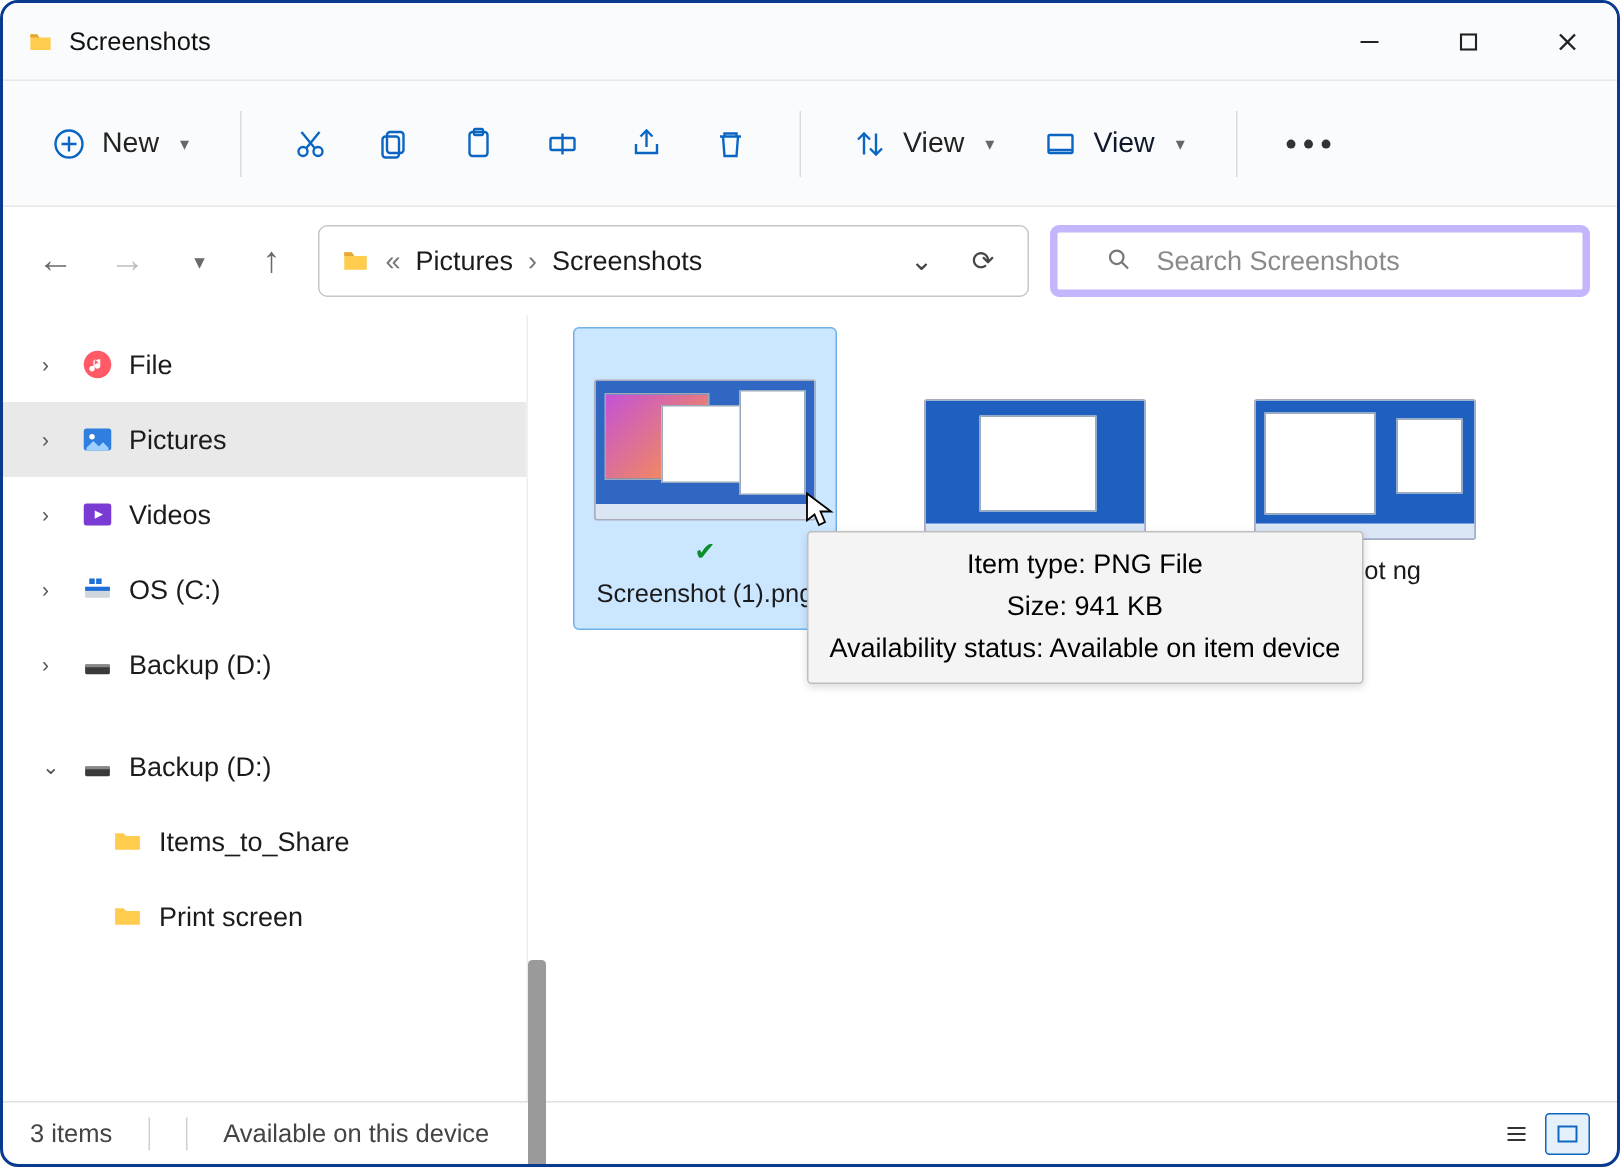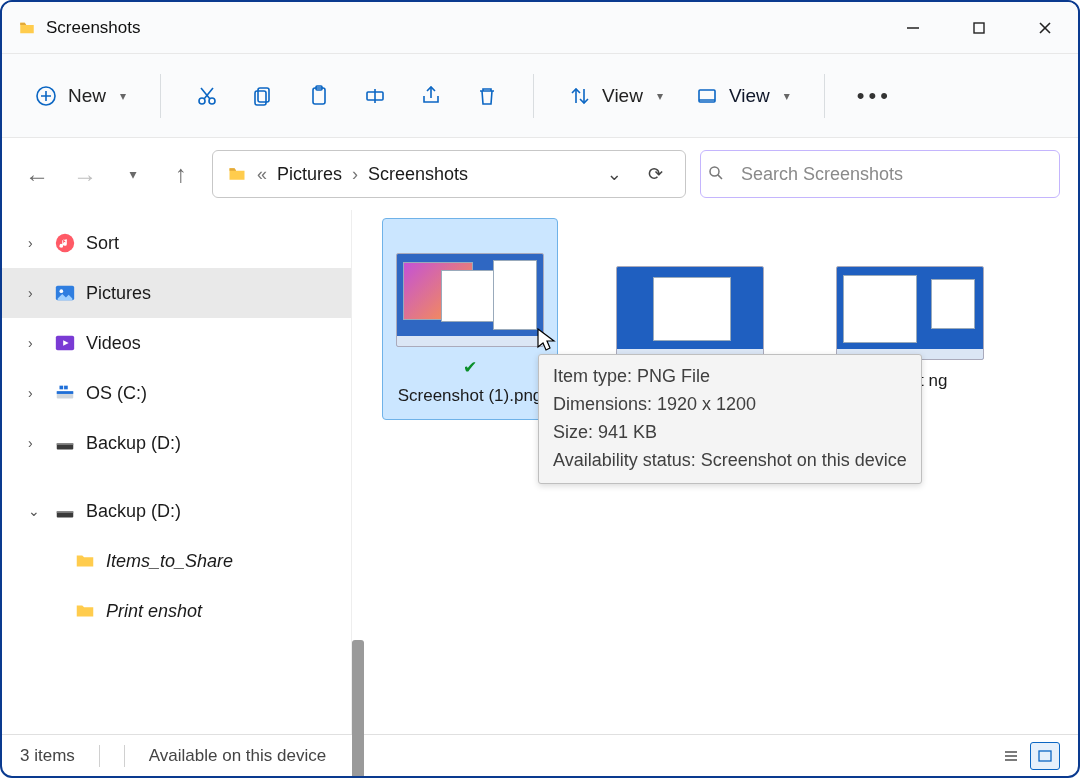--- a/index.html
+++ b/index.html
@@ -51,41 +51,41 @@
   .nav-arrows { display:flex; align-items:center; gap:14px; color:#6a6a6a; }
   .nav-arrows .arrow { width:34px;height:34px; display:flex;align-items:center;justify-content:center; font-size:24px;}
   .addr-box {
     flex:1; height:48px; border:1px solid #c7c7c7; border-radius:6px;
     display:flex; align-items:center; padding:0 14px; gap:10px;
   }
   .addr-box .crumbs { display:flex; align-items:center; gap:10px; font-size:18px; flex:1;}
   .crumbs .sep { color:#777; }
   .addr-box .refresh, .addr-box .drop { color:#444; font-size:18px; padding:0 8px; }
   .search-box {
-    width:360px; height:48px; border:1px solid #c4b5fd; border-radius:6px;
-    display:flex; align-items:center; padding:0 6px; gap:14px; color:#777;
+    width:360px; height:48px; border:5px solid #c4b5fd; border-radius:6px;
+    display:flex; align-items:center; padding:0 32px; gap:14px; color:#777;
   }
   .search-box input {
     border:none; outline:none; font-size:18px; flex:1; color:#333; background:transparent;
   }
   .search-box input::placeholder { color:#8a8a8a; }
   
   .bodyarea { flex:1; display:flex; min-height:0; position:relative; }
   .sidebar {
     width:350px; padding:8px 0; overflow:hidden;
     border-right:1px solid #eee;
   }
   .tree-row {
     height:50px; display:flex; align-items:center; gap:10px;
     padding-left:26px; font-size:18px; color:#1b1b1b;
   }
   .tree-row.selected { background:#e9e9e9; }
   .tree-row .expander { width:16px; color:#555; font-size:14px; }
   .tree-row .tree-icon { width:22px;height:22px; display:flex;align-items:center;justify-content:center; }
-  .tree-row.child { padding-left:72px;font-style:italic; }
+  .tree-row.child { padding-left:72px; }
   .sidebar .spacer { height:18px; }
   .vs-thumb { position:absolute; left:350px; top:430px; width:12px; height:250px; background:#9a9a9a; border-radius:3px;}
   .content { flex:1; position:relative; padding:12px 20px; }
   
   .thumb {
     position:absolute;
     width:176px; text-align:center; padding-top:8px;
   }
   .thumb img-box, .thumb .img-box {
     width:148px; height:94px; margin:0 auto 10px; border:1px solid #aab; background:#e6eef8;
@@ -98,23 +98,24 @@
   }
   .thumb.selected .caption { color:#0a5; display:flex; gap:6px; justify-content:center; align-items:flex-start; flex-wrap:wrap; color:#1b1b1b;}
   .thumb .check { color:#0a8f2a; }
   
   .fake-win { position:absolute; background:#fff; border:1px solid #9ab; }
   .taskbar { position:absolute; left:0;right:0;bottom:0;height:10px;background:#dbe6f5;}
   
   .tooltip {
     position:absolute; left:557px; top:365px;
     background:#f4f4f4; border:1px solid #bfbfbf; border-radius:3px;
-    padding:8px 14px; font-size:18px; line-height:1.55; color:#404040;
+    padding:8px 14px; font-size:18px; line-height:1.55; color:#000000;
     box-shadow:0 2px 6px rgba(0,0,0,.15);
     z-index:20;
+    text-align:center;
   }
   .tooltip .line { white-space:nowrap; }
   
   .cursor {
     position:absolute; left:556px; top:340px; z-index:25;
   }
   .cursor svg { width:22px;height:26px; }
   
   .statusbar {
     height:42px; border-top:1px solid #e0e0e0;
@@ -270,21 +271,21 @@
 
   <div class="sidebar">
     <div class="tree-row">
       <span class="expander">›</span>
       <span class="tree-icon">
           <svg viewBox="0 0 24 24">
             <circle cx="12" cy="12" r="10" fill="#ff5a66"></circle>
             <path d="M10 8v7a2 2 0 1 1-1-1.7V9l5-1v5a2 2 0 1 1-1-1.7" fill="#fff"></path>
           </svg>
         </span>
-      <span>Sort</span>
+      <span>File</span>
     </div>
     <div class="tree-row selected">
       <span class="expander">›</span>
       <span class="tree-icon">
           <svg viewBox="0 0 24 24">
             <rect x="2" y="4" width="20" height="16" rx="2" fill="#2f7ee0"></rect>
             <circle cx="8" cy="10" r="2" fill="#fff"></circle>
             <path d="M4 18l5-5 4 4 3-3 4 4v2H4z" fill="#9fd0ff"></path>
           </svg>
         </span>
@@ -342,21 +343,21 @@
           </svg>
         </span>
       <span>Items_to_Share</span>
     </div>
     <div class="tree-row child">
       <span class="tree-icon">
           <svg viewBox="0 0 24 24">
             <path fill="#ffcc4d" d="M3 6h6l2 2h10v10H3z"></path>
           </svg>
         </span>
-      <span>Print enshot</span>
+      <span>Print screen</span>
     </div>
   </div>
 
   <div class="vs-thumb"></div>
 
   <div class="content">
 
     <div class="thumb selected" style="left:30px; top:8px;">
       <span class="img-box">
         <div style="position:absolute;inset:0;background:#2f67c2"></div>
@@ -386,23 +387,22 @@
         <div class="fake-win" style="left:94px;top:12px;width:44px;height:50px;"></div>
         <div class="taskbar"></div>
       </span>
       <div class="caption">
         <span>enshot ng</span>
       </div>
     </div>
 
     <div class="tooltip" style="left:186px; top:144px;">
       <div class="line">Item type: PNG File</div>
-      <div class="line">Dimensions: 1920 x 1200</div>
       <div class="line">Size: 941 KB</div>
-      <div class="line">Availability status: Screenshot on this device</div>
+      <div class="line">Availability status: Available on item device</div>
     </div>
 
     <div class="cursor" style="left:184px; top:118px;">
       <svg viewBox="0 0 20 26">
           <path d="M1 1l0 18 5-4 3 7 4-2-3-7 7 0z" fill="#fff" stroke="#000" stroke-width="1.2"></path>
         </svg>
     </div>
   </div>
 </div>
 

